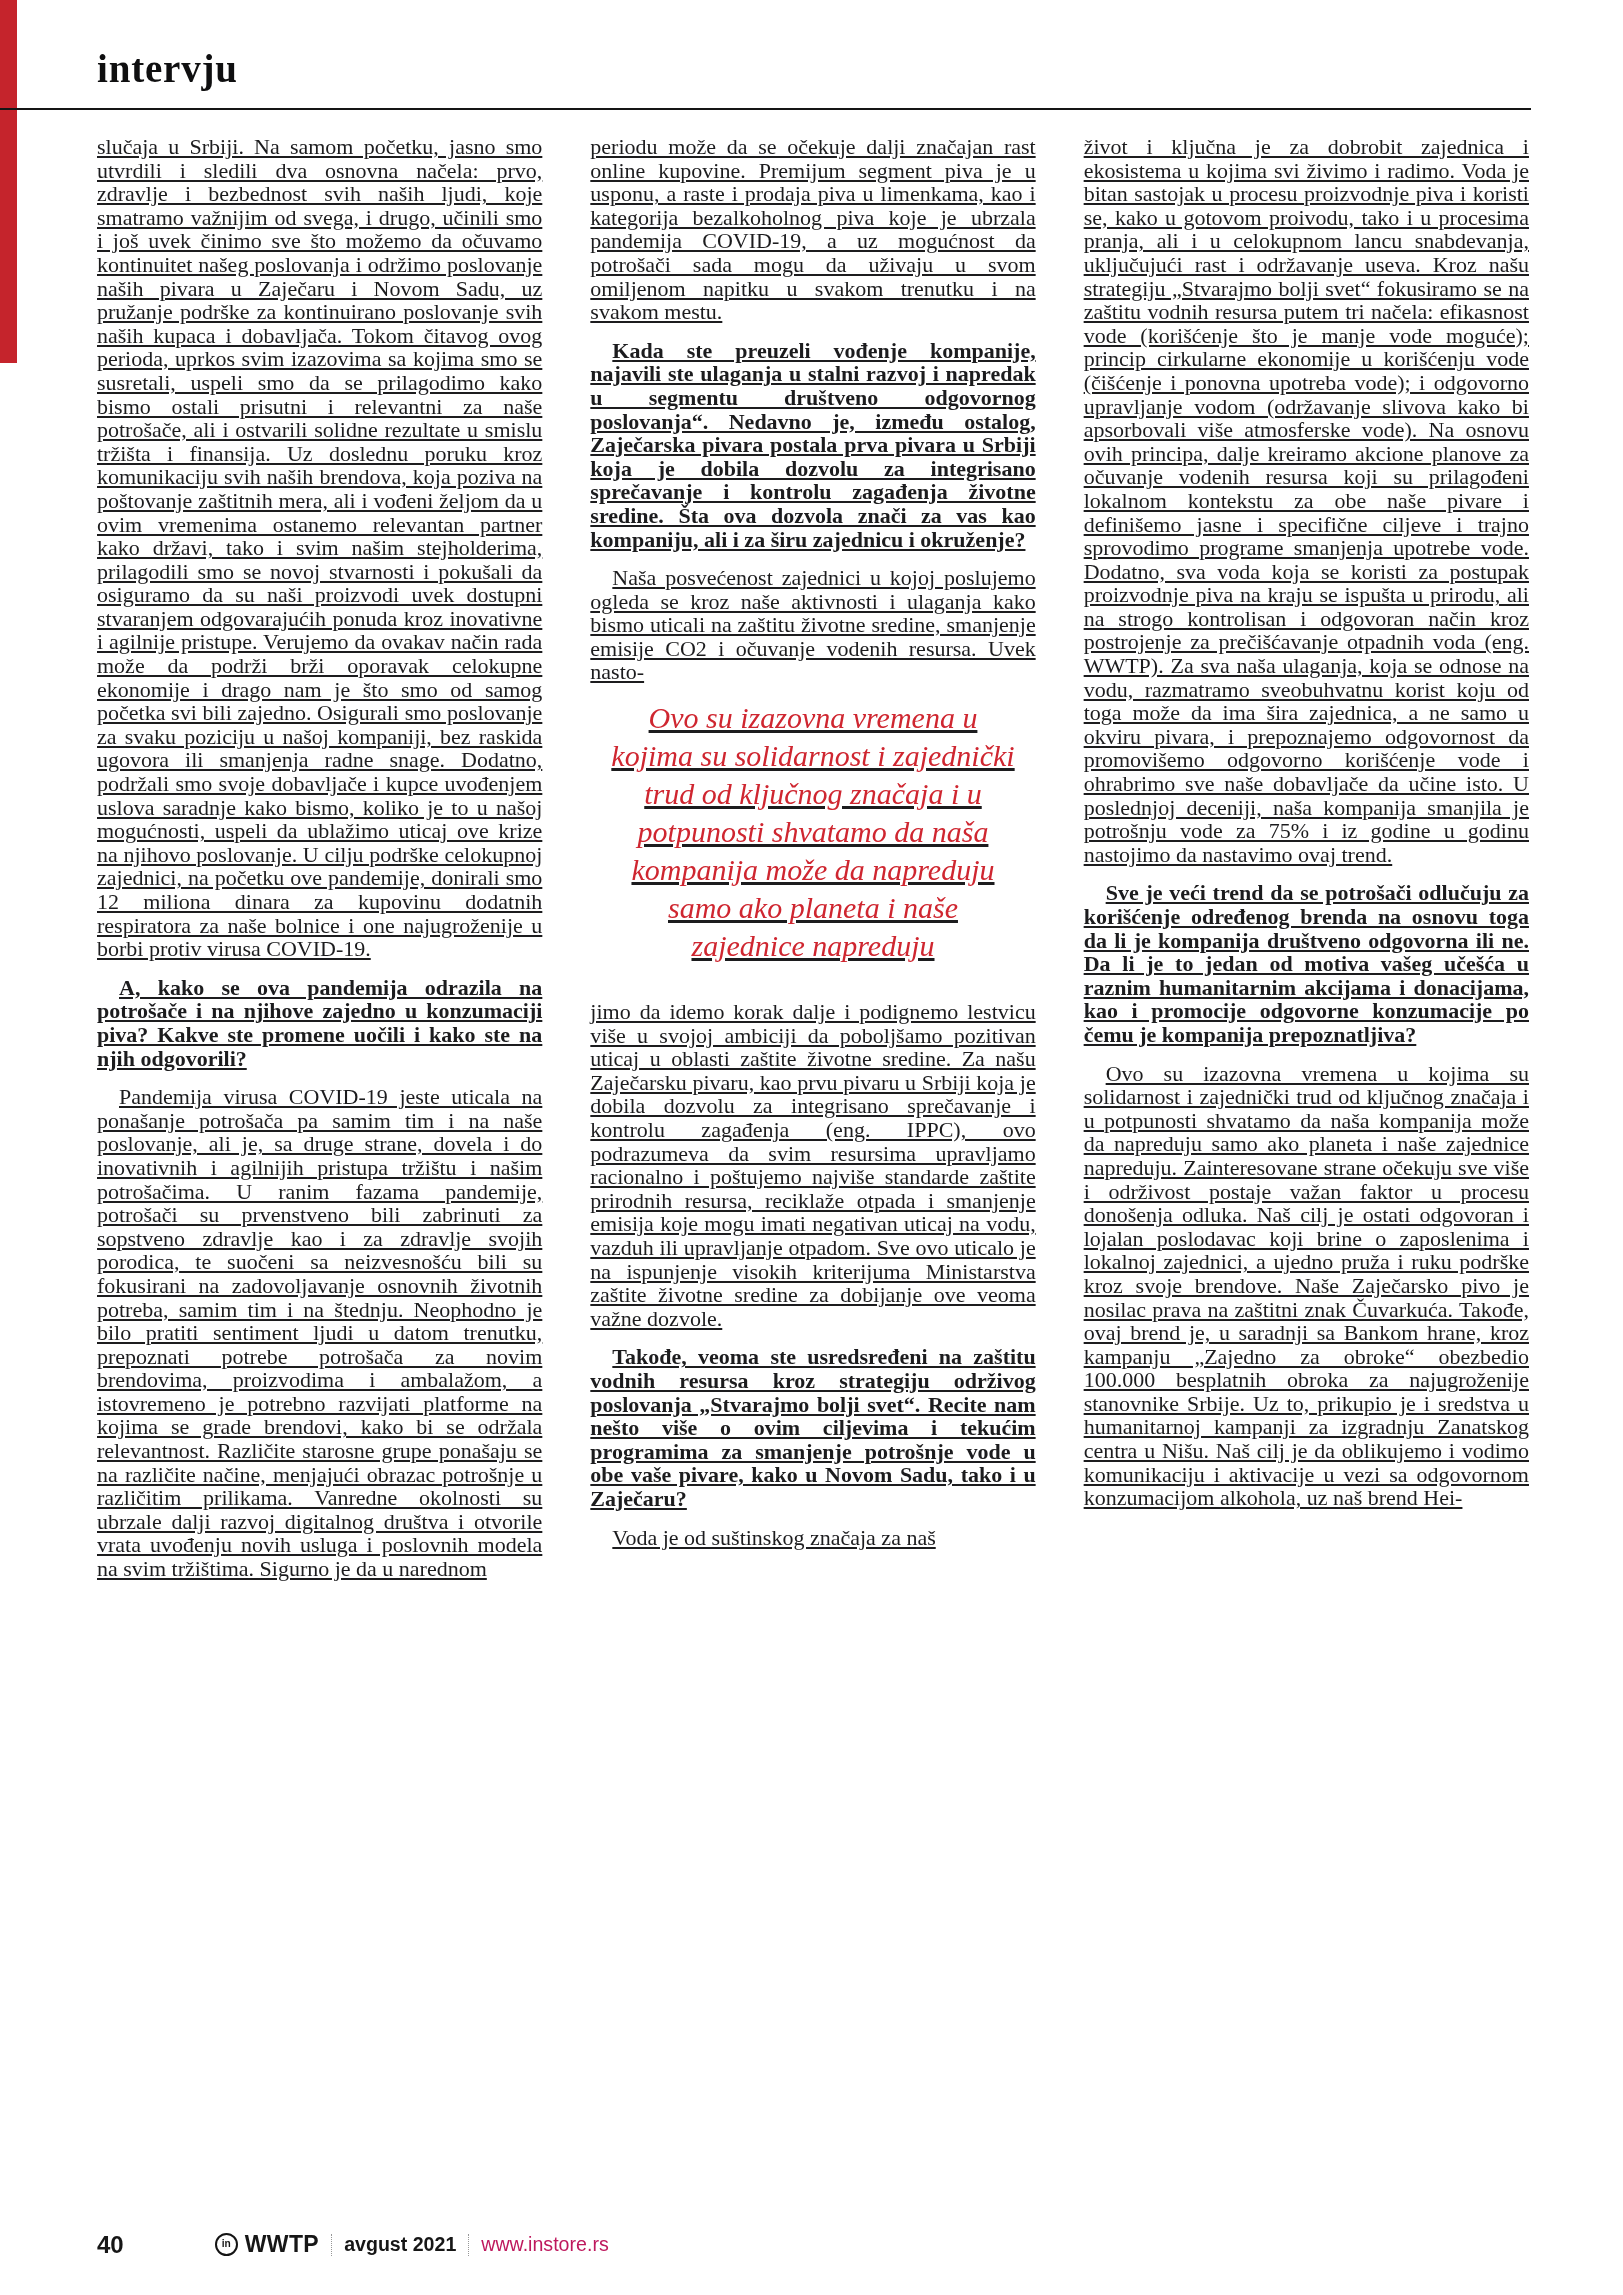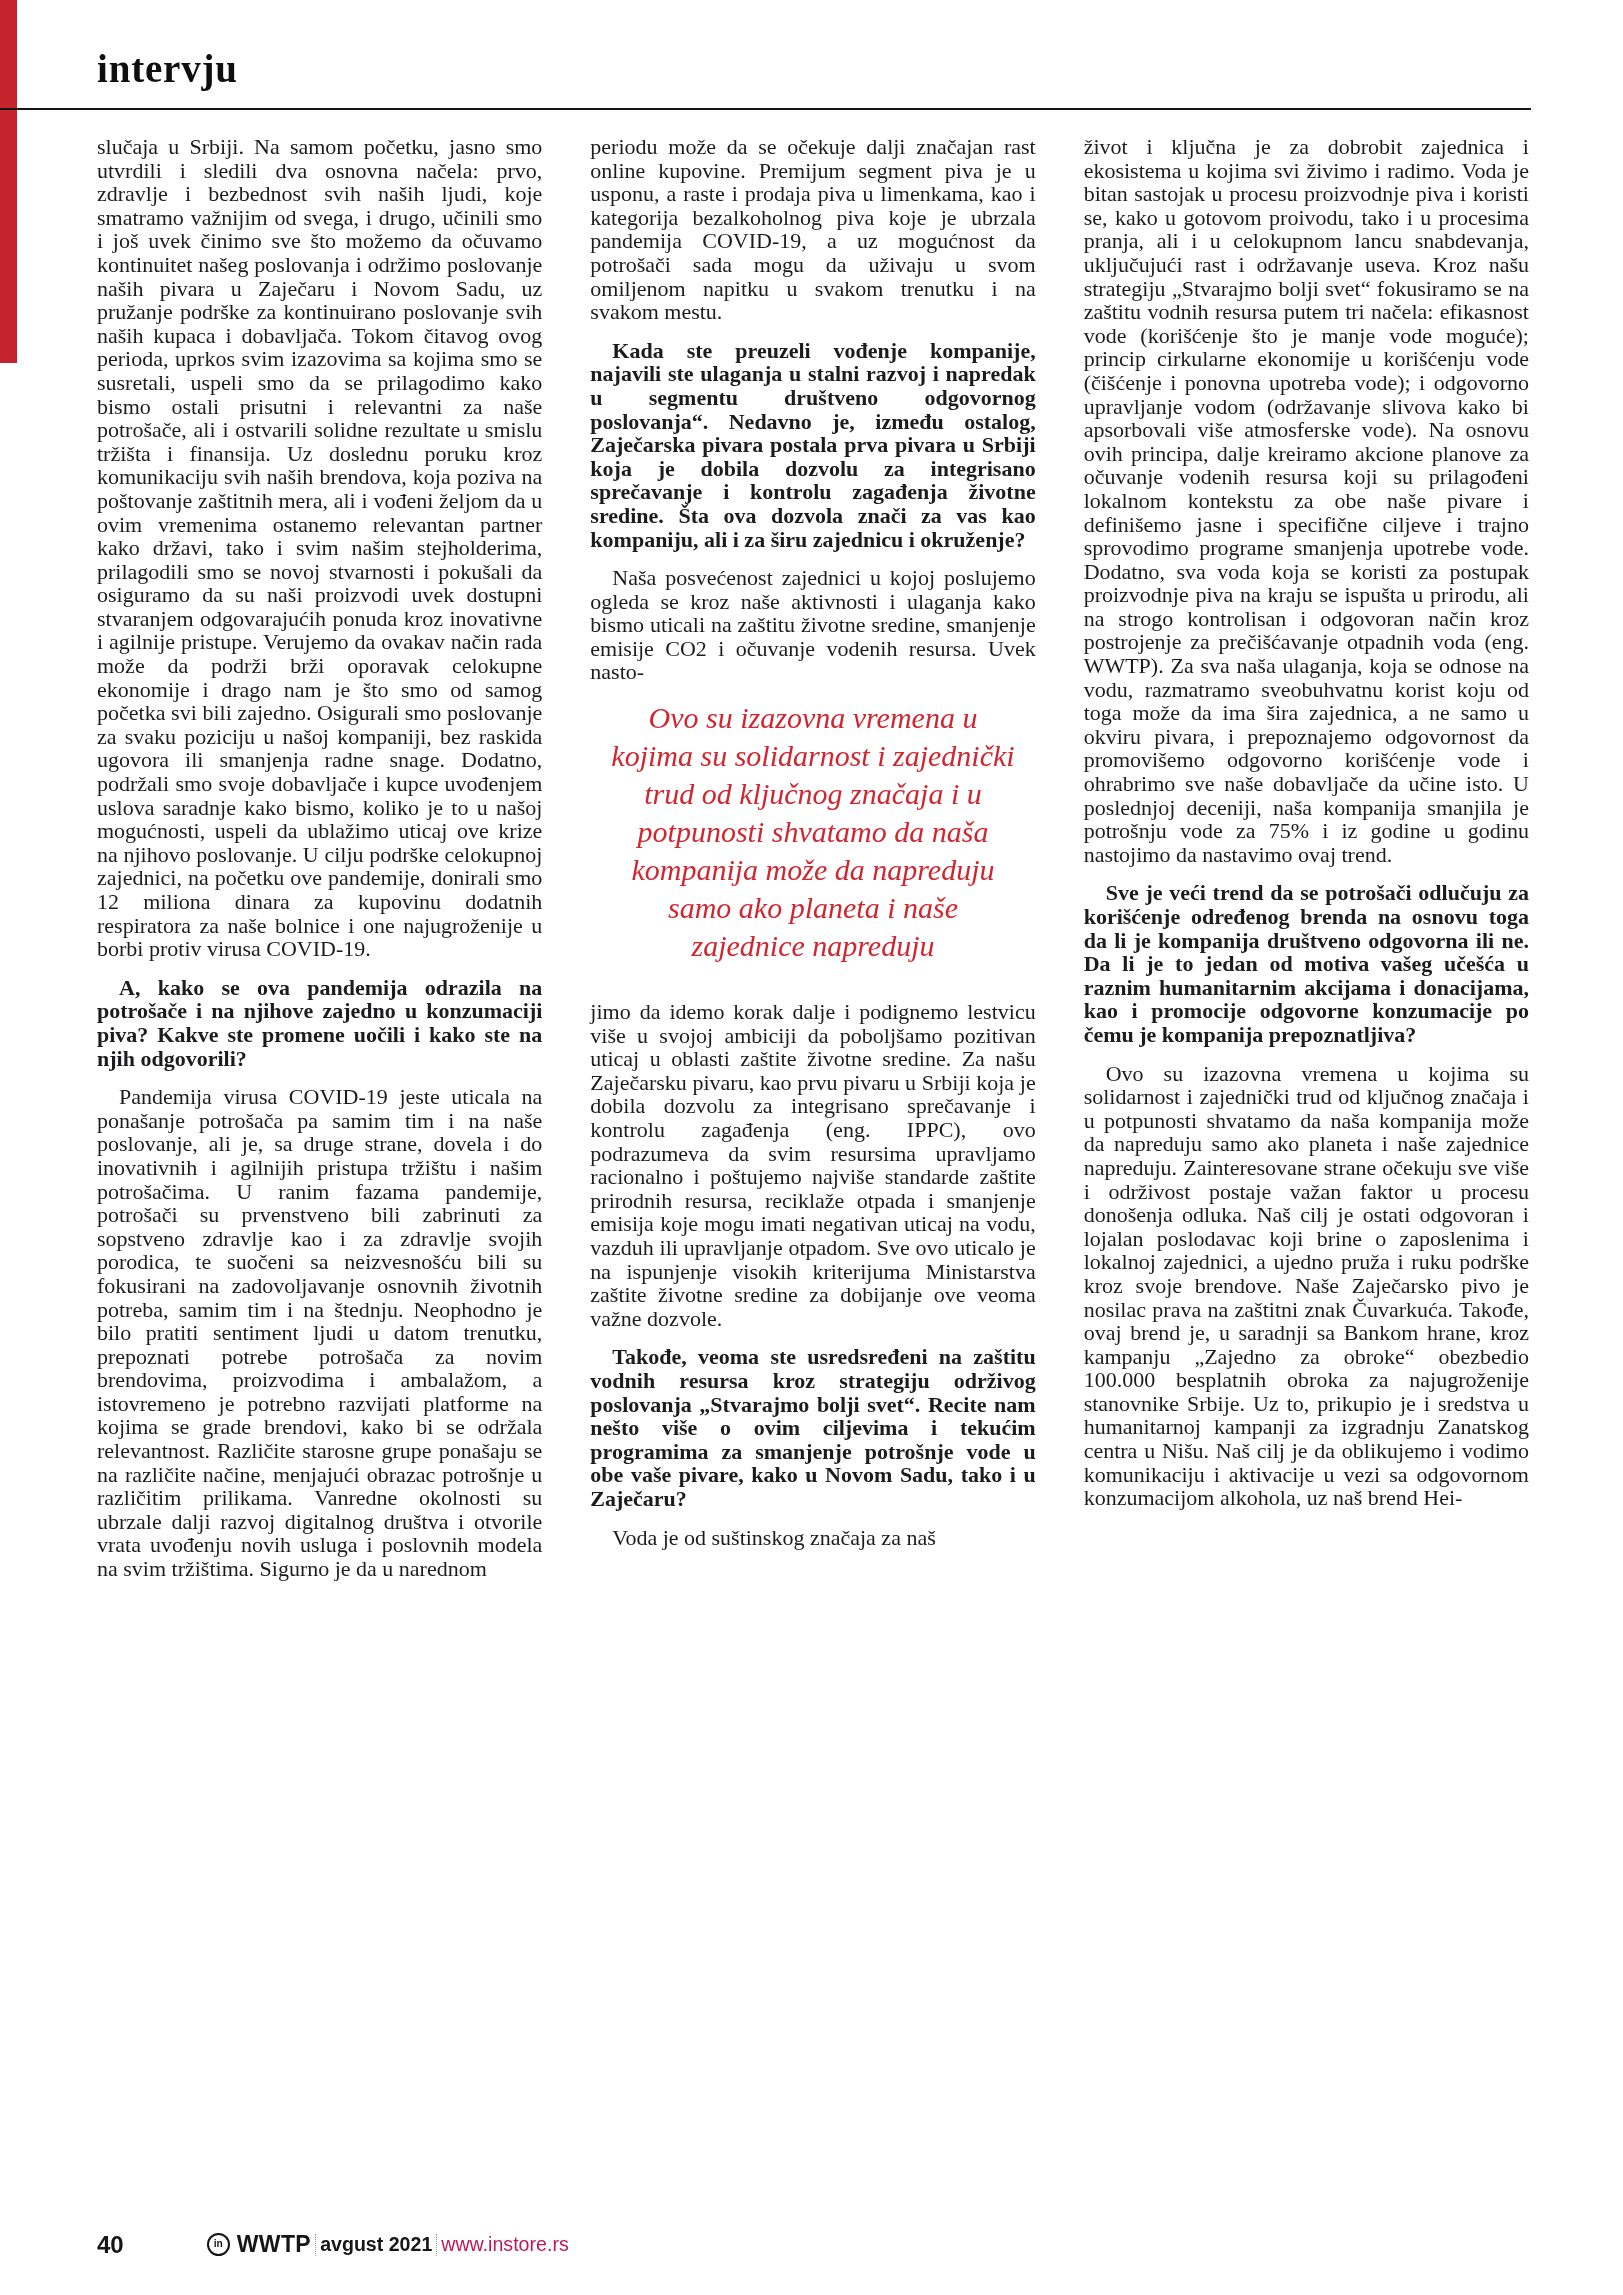--- a/index.html
+++ b/index.html
@@ -23,21 +23,21 @@
     font-size:39px; font-weight:bold;
     letter-spacing:0.8px; color:#0f0f10;
   }
   .rule {
     position:absolute; left:0; top:108px;
     width:1531px; height:2.4px; background:#151515;
   }
   .content {
     position:absolute; left:97px; top:135px;
     width:1432px;
-    display:flex; gap:48px;
+    display:flex; gap:48px;text-decoration:underline;
   }
   .col {
     width:453px;
     font-size:22px; line-height:23.6px;
     text-align:justify;
     hyphens:auto; -webkit-hyphens:auto;
   }
   .para + .para { margin-top:15px; }
   .indent { text-indent:22px; }
   .q { font-weight:bold; }
@@ -46,21 +46,21 @@
     padding:0 17.3px;
     color:var(--quote-red,#cf2630);
     font-style:italic;
     text-align:center;
     text-indent:0;
     font-size:30px; line-height:38px;
   }
   .footer {
     position:absolute; left:97px; top:2229px;
     width:1432px; height:31px;
-    display:flex; align-items:center; gap:4px;
+    display:flex; align-items:center; gap:12px;
     font-family:"Liberation Sans", sans-serif;
     color:#161616;
     text-align:right;
   }
   .page-num { font-size:24px; font-weight:bold; }
   .brand-group { display:flex; align-items:center; gap:7px; margin-left:79px; }
   .logo-circle {
     width:23px; height:23px;
     border:2.4px solid #141414; border-radius:50%;
     display:flex; align-items:center; justify-content:center;

